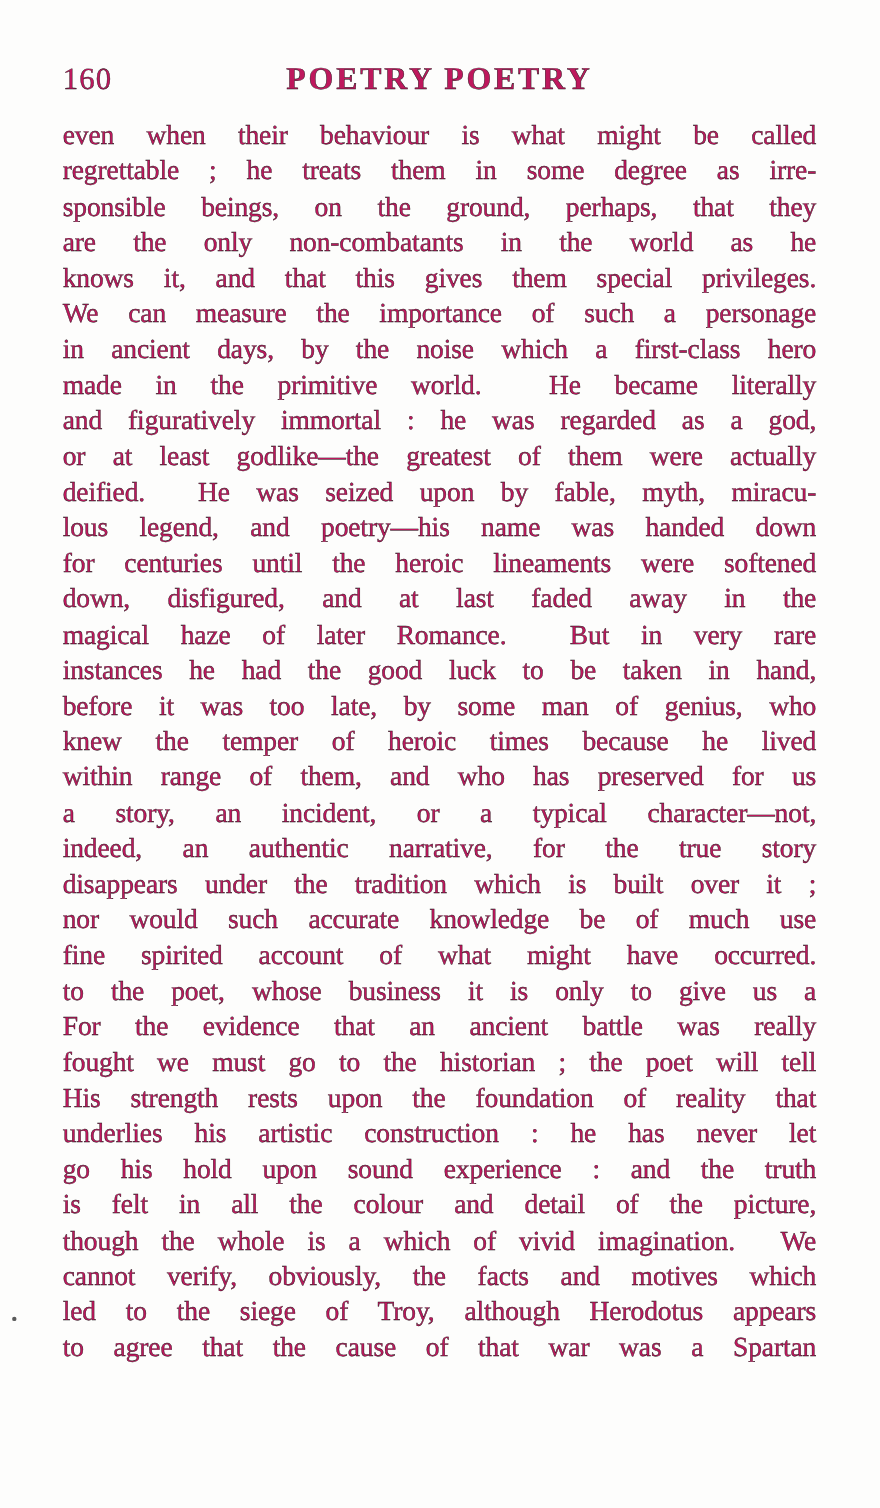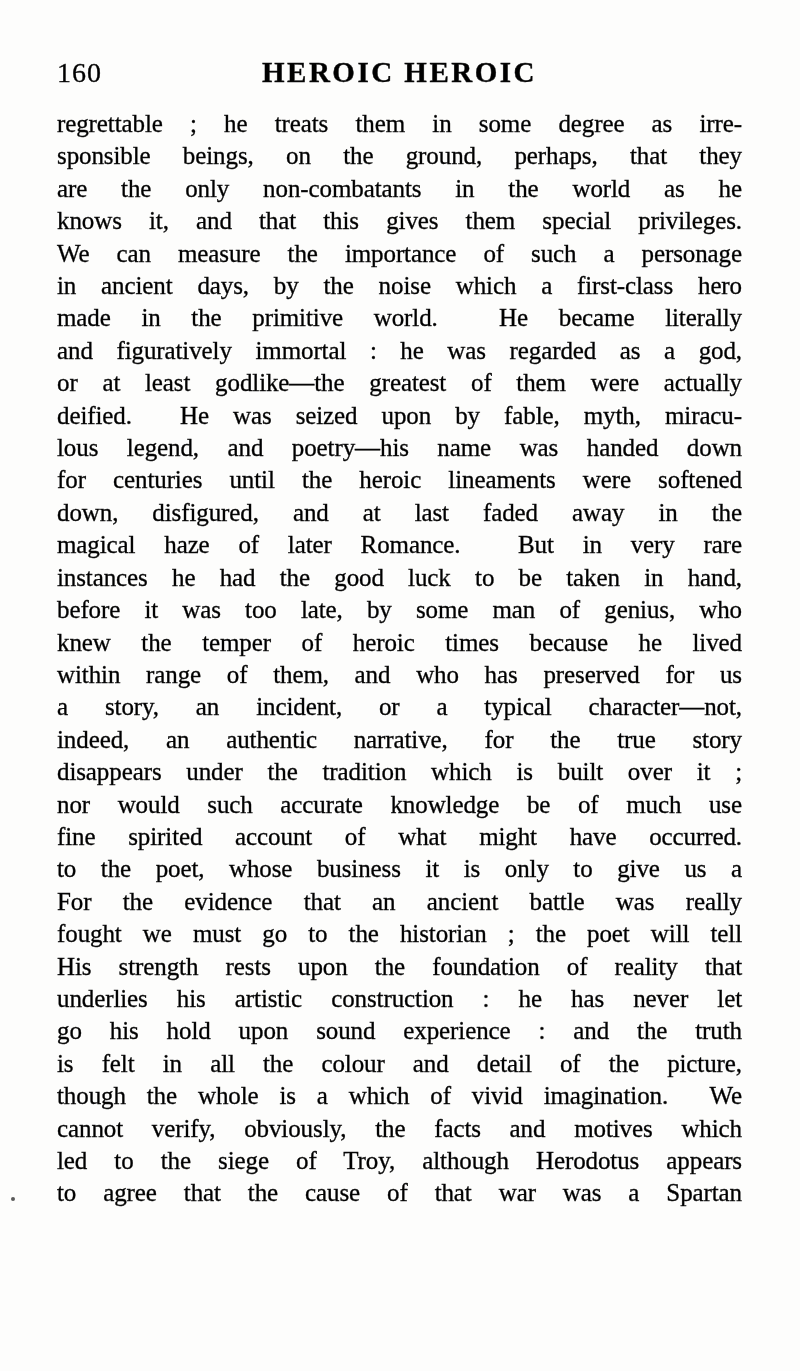--- a/index.html
+++ b/index.html
@@ -7,21 +7,21 @@
     padding: 0;
     background: #fdfdfc;
   }
   .page {
     position: relative;
     width: 800px;
     height: 1371px;
     background: #fdfdfc;
     overflow: hidden;
     font-family: "Liberation Serif", serif;
-    color: #000000;
+    color: #be185d;
     border-radius: 30px;
   }
   .page-header {
     position: absolute;
     top: 55px;
     left: 57px;
     right: 58px;
     height: 34px;
   }
   .page-number {
@@ -66,24 +66,25 @@
     border-radius: 50%;
     background: #5a5a5a;
   }
 </style>
 </head>
 <body>
 
 <div class="page">
   <header class="page-header">
     <span class="page-number">160</span>
-    <h1 class="running-title">HEROIC HEROIC</h1>
+    <h1 class="running-title">POETRY POETRY</h1>
   </header>
 
   <main class="page-body" id="body-lines">
+      <div class="line">even when their behaviour is what might be called</div>
       <div class="line">regrettable ; he treats them in some degree as irre-</div>
       <div class="line">sponsible beings, on the ground, perhaps, that they</div>
       <div class="line">are the only non-combatants in the world as he</div>
       <div class="line">knows it, and that this gives them special privileges.</div>
       <div class="line">We can measure the importance of such a personage</div>
       <div class="line">in ancient days, by the noise which a first-class hero</div>
       <div class="line">made in the primitive world.  He became literally</div>
       <div class="line">and figuratively immortal : he was regarded as a god,</div>
       <div class="line">or at least godlike—the greatest of them were actually</div>
       <div class="line">deified.  He was seized upon by fable, myth, miracu-</div>

